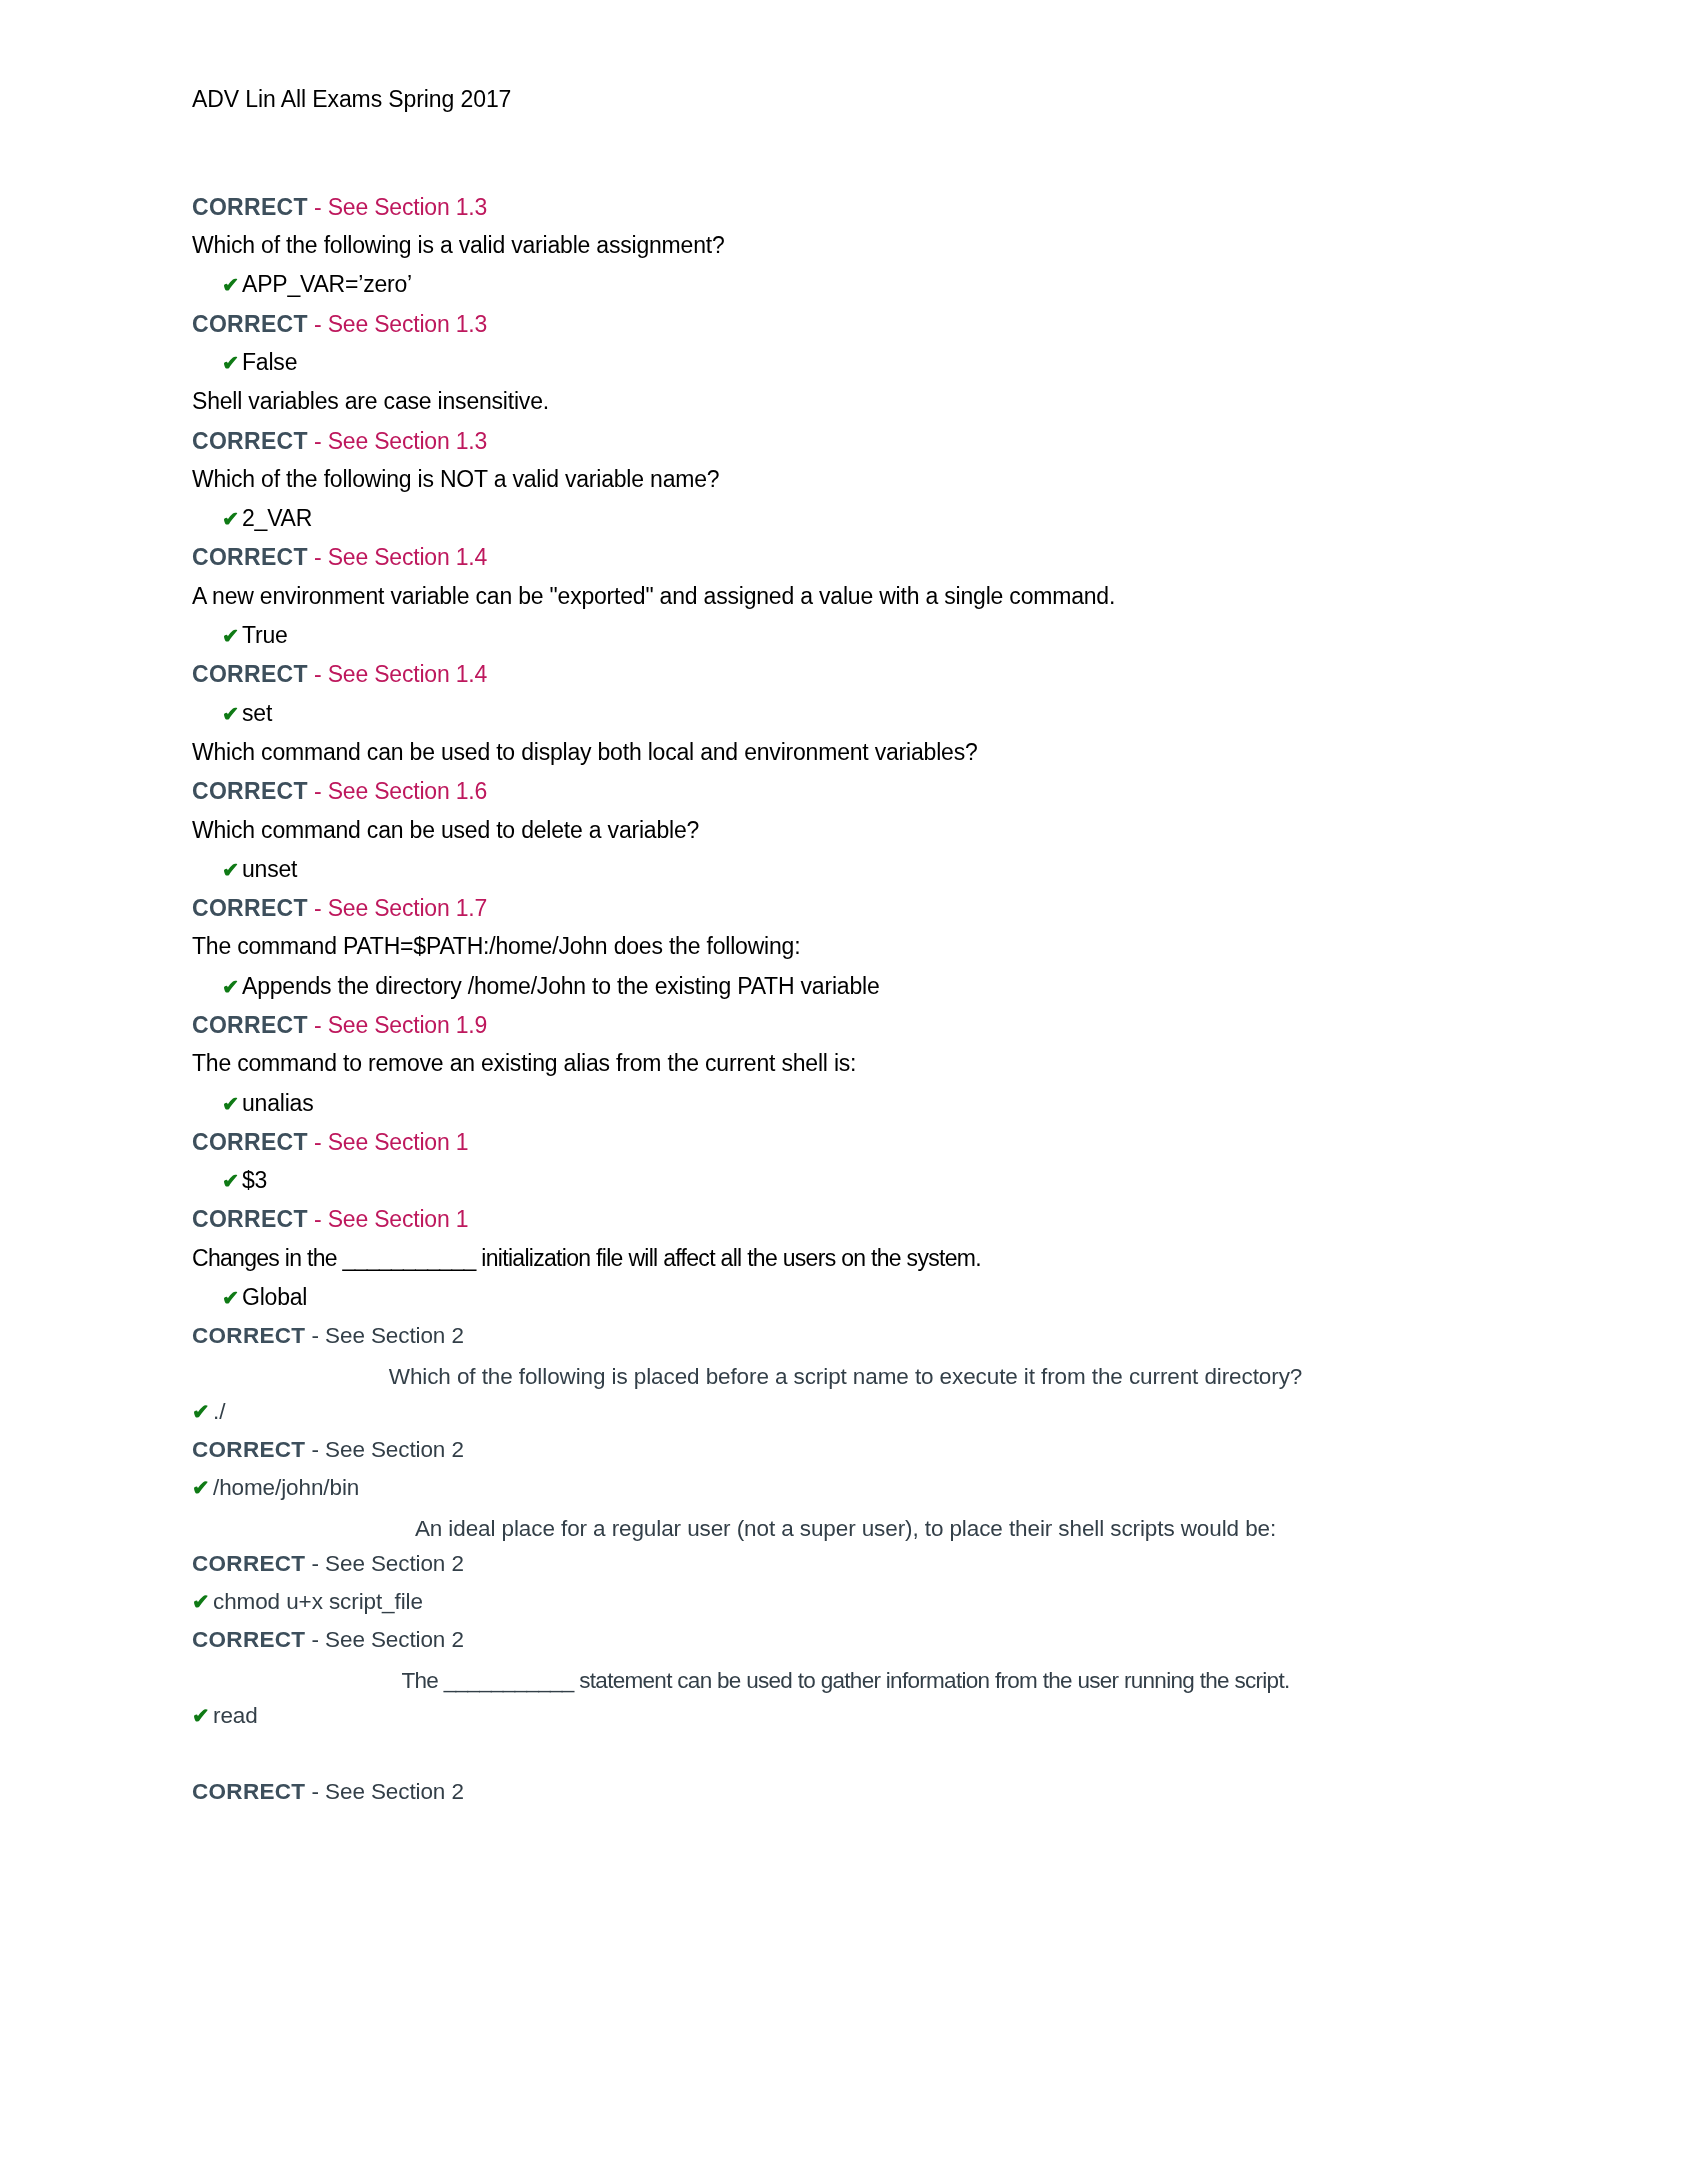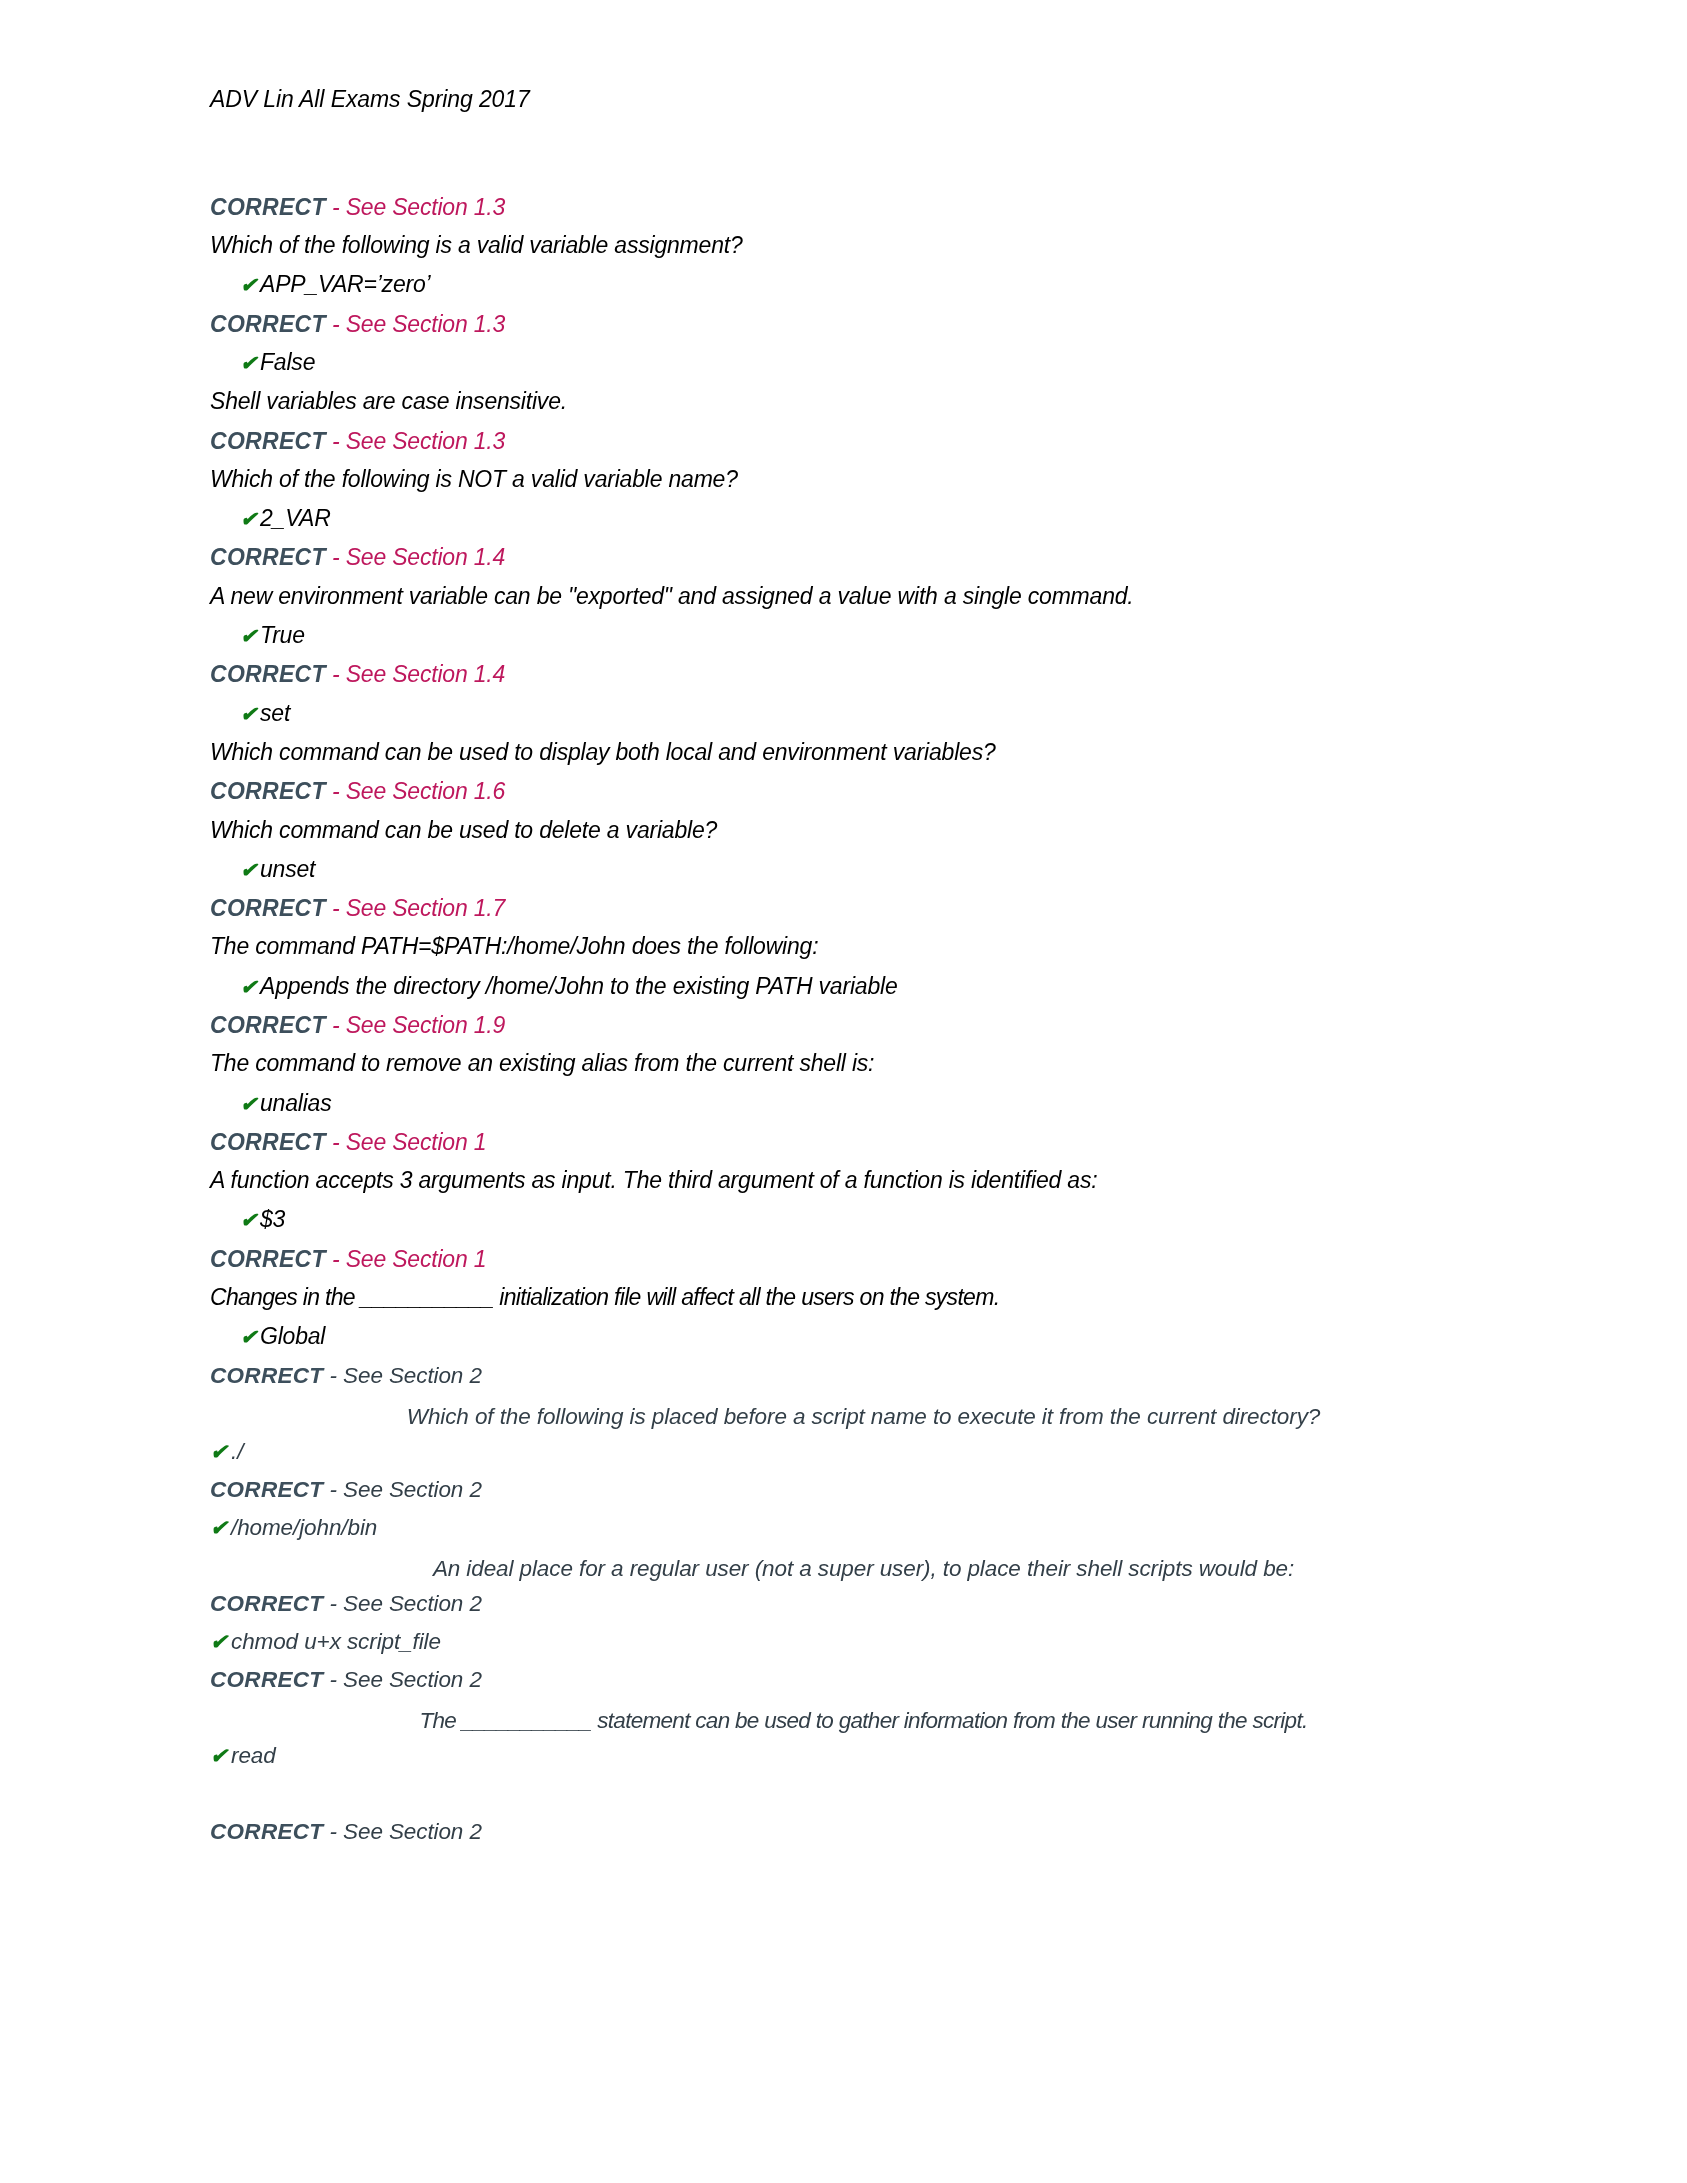--- a/index.html
+++ b/index.html
@@ -9,24 +9,23 @@
   }
   .page {
     position: relative;
     width: 1687px;
     height: 2183px;
     background: #ffffff;
     overflow: hidden;
   }
   .content {
     position: absolute;
-    left: 210px;
+    left: 192px;
     top: 85px;
     width: 1307px;
-    font-style: italic;
   }
 
   
   .doc-header {
     font-family: "Liberation Sans", sans-serif;
     font-size: 23px;
     color: #000000;
     letter-spacing: -0.1px;
     line-height: 1.25;
     margin: 0 0 82px 0;
@@ -156,21 +155,20 @@
 
       <div class="line correct-line"><span class="correct-label">CORRECT</span><span class="correct-tail"> - See Section 1.7</span></div>
       <div class="line question-line">The command PATH=$PATH:/home/John does the following:</div>
       <div class="line answer-line"><span class="check">✔</span><span class="ans-text">Appends the directory /home/John to the existing PATH variable</span></div>
 
       <div class="line correct-line"><span class="correct-label">CORRECT</span><span class="correct-tail"> - See Section 1.9</span></div>
       <div class="line question-line">The command to remove an existing alias from the current shell is:</div>
       <div class="line answer-line"><span class="check">✔</span><span class="ans-text">unalias</span></div>
 
       <div class="line correct-line"><span class="correct-label">CORRECT</span><span class="correct-tail"> - See Section 1</span></div>
-      <div class="line question-line">A function accepts 3 arguments as input. The third argument of a function is identified as:</div>
       <div class="line answer-line"><span class="check">✔</span><span class="ans-text">$3</span></div>
 
       <div class="line correct-line"><span class="correct-label">CORRECT</span><span class="correct-tail"> - See Section 1</span></div>
       <div class="line question-line blank-fill">Changes in the ___________ initialization file will affect all the users on the system.</div>
       <div class="line answer-line"><span class="check">✔</span><span class="ans-text">Global</span></div>
 
     </div>
 
     <div class="blk-b">
 

